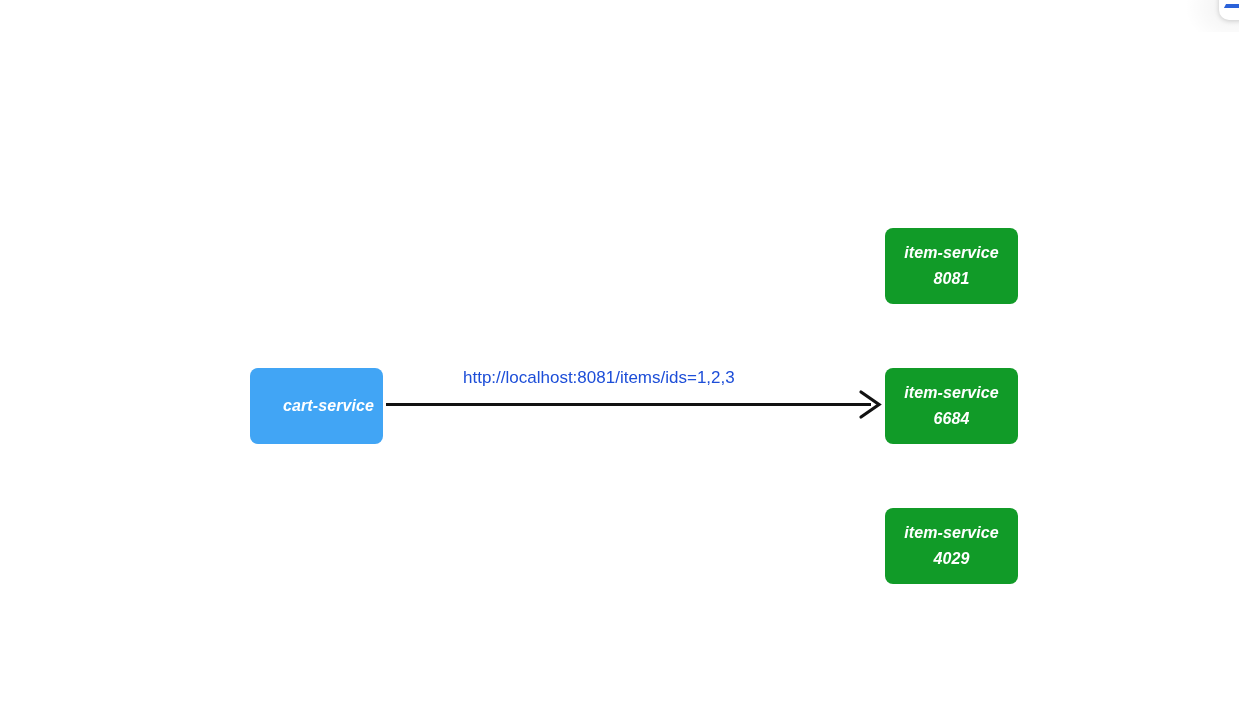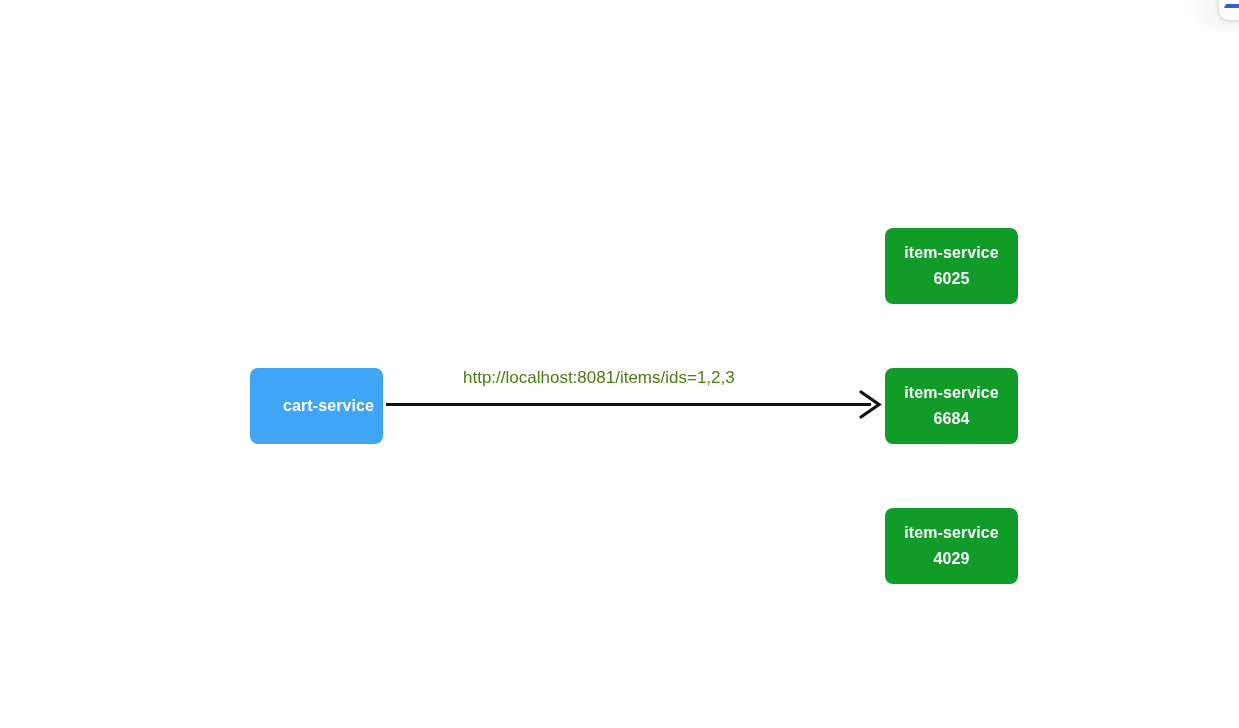--- a/index.html
+++ b/index.html
@@ -30,20 +30,21 @@
     display: flex;
     flex-direction: column;
     align-items: center;
     justify-content: center;
     border-radius: 8px;
     color: #ffffff;
     font-weight: bold;
     line-height: 1.6;
     text-align: center;
     letter-spacing: 0.1px;
+    font-style: italic;
   }
 
   .node-client {
     left: 250px;
     top: 368px;
     width: 133px;
     height: 76px;
     background: #41a5f5;
     font-size: 16px;
     padding-left: 24px;
@@ -74,21 +75,21 @@
     height: 728px;
     pointer-events: none;
     overflow: visible;
   }
 
   .edge-label {
     position: absolute;
     left: 463px;
     top: 368px;
     font-size: 17px;
-    color: #4d7c0f;
+    color: #1d4ed8;
     white-space: nowrap;
     font-weight: normal;
   }
 
   
   .corner-widget {
     position: absolute;
     left: 1219px;
     top: -22px;
     width: 64px;
@@ -127,21 +128,21 @@
   </svg>
 
   <div class="edge-label">http://localhost:8081/items/ids=1,2,3</div>
 
   <div class="node node-client">
     <span class="node-line">cart-service</span>
   </div>
 
   <div class="node node-server srv-1">
     <span class="node-line">item-service</span>
-    <span class="node-line">6025</span>
+    <span class="node-line">8081</span>
   </div>
 
   <div class="node node-server srv-2">
     <span class="node-line">item-service</span>
     <span class="node-line">6684</span>
   </div>
 
   <div class="node node-server srv-3">
     <span class="node-line">item-service</span>
     <span class="node-line">4029</span>

